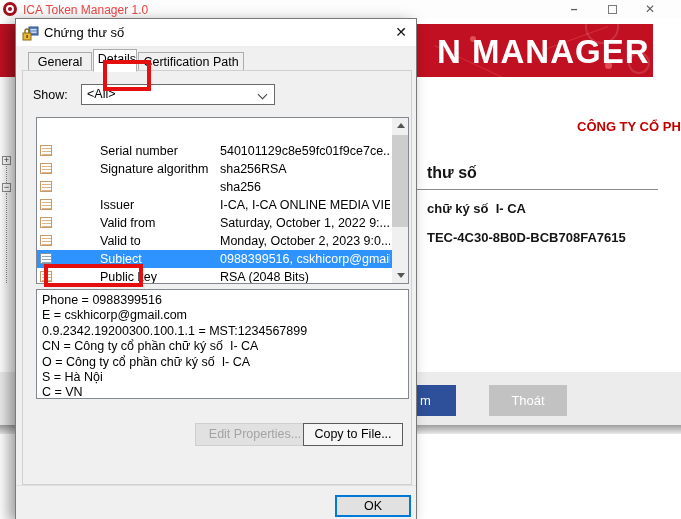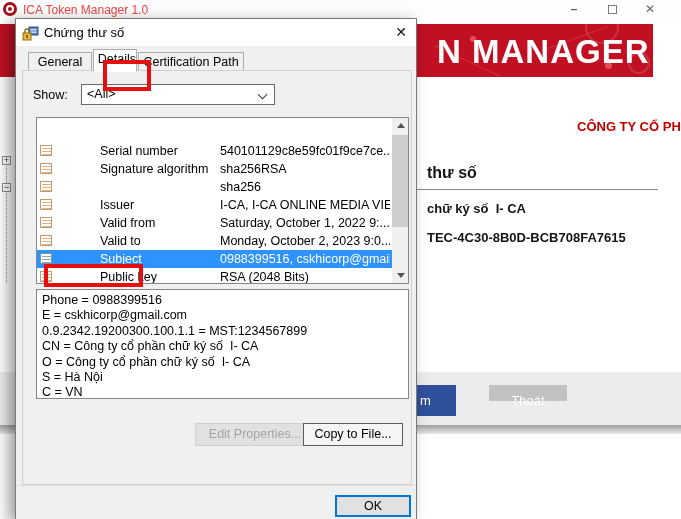--- a/index.html
+++ b/index.html
@@ -31,21 +31,21 @@
   .company-line { position:absolute; left:577px; top:119px; font-size:13px; font-weight:bold;
                   color:#c30000; white-space:nowrap; }
   .bg-heading { position:absolute; left:427px; top:164px; font-size:16px; font-weight:bold; color:#141414; }
   .bg-separator { position:absolute; left:417px; top:189px; width:241px; height:1px; background:#8a8a8a; }
   .bg-certname { position:absolute; left:427px; top:201px; font-size:13px; font-weight:bold; color:#141414; white-space:pre; }
   .bg-serial { position:absolute; left:427px; top:230px; font-size:13px; font-weight:bold; color:#141414; white-space:nowrap; }
 
   .bg-footer { position:absolute; left:0; top:372px; width:681px; height:53px; background:#ececec; }
   .btn-view { position:absolute; left:417px; top:385px; width:39px; height:31px; background:#2e4f9a;
               color:#fff; font-size:13px; line-height:31px; padding-left:3px; }
-  .btn-exit { position:absolute; left:489px; top:385px; width:78px; height:16px; background:#c2c2c2;
+  .btn-exit { position:absolute; left:489px; top:385px; width:78px; height:31px; background:#c2c2c2;
               color:#ffffff; font-size:13px; line-height:31px; text-align:center; }
   .bg-bottom-edge { position:absolute; left:0; top:425px; width:681px; height:9px;
               background:linear-gradient(#9f9f9f,#e8e8e8); }
   .desktop-below { position:absolute; left:0; top:434px; width:681px; height:85px; background:#ffffff; }
 
   
   .tree-node { position:absolute; left:2px; width:9px; height:9px; background:#fff; border:1px solid #8c8c8c;
                font-size:9px; line-height:7px; text-align:center; color:#333; }
   .tree-dash { position:absolute; left:6px; width:0; border-left:1px dotted #8c8c8c; }
 

